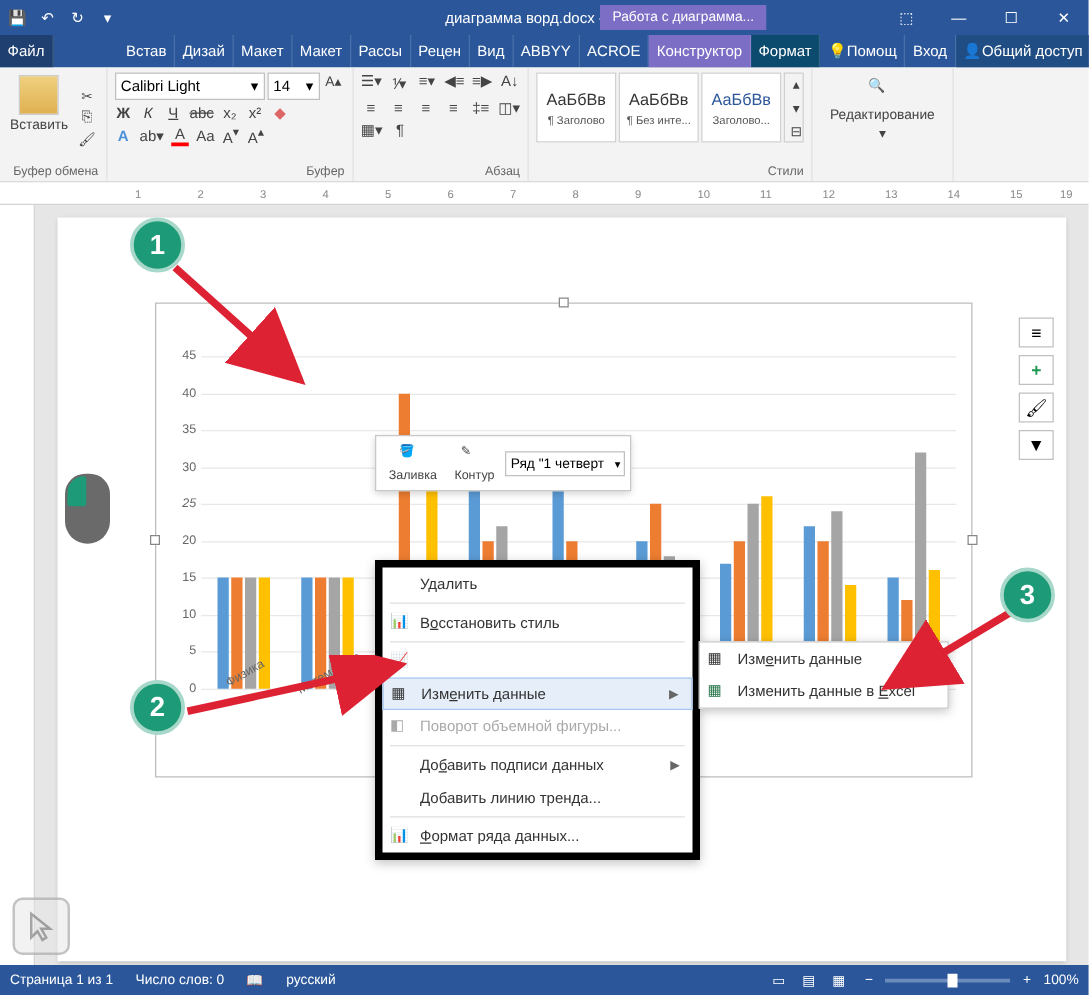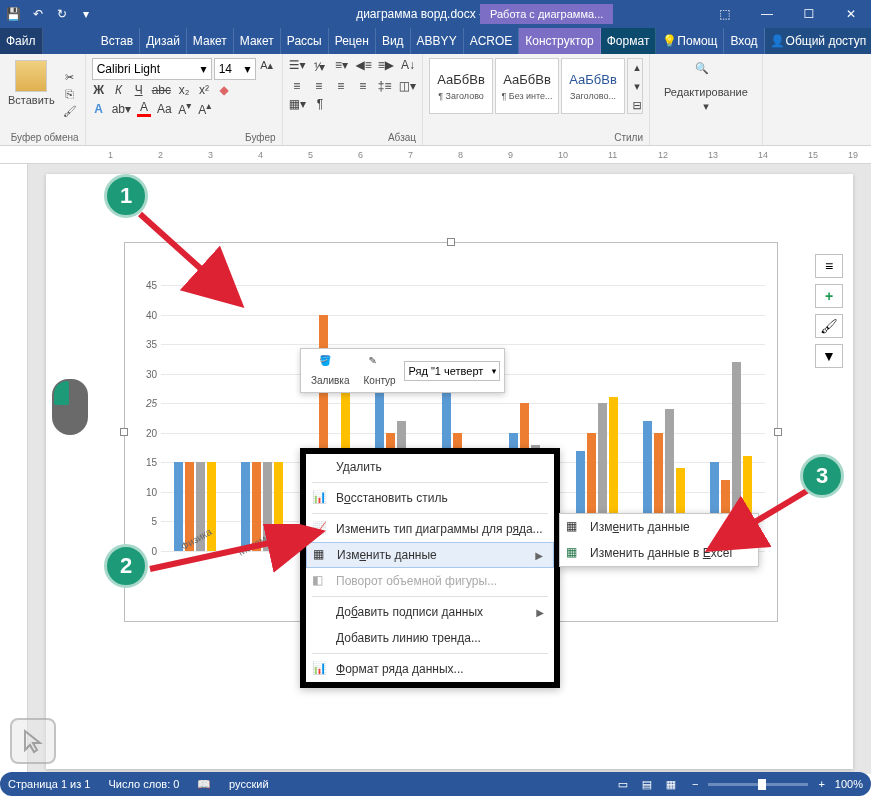--- a/index.html
+++ b/index.html
@@ -104,21 +104,21 @@
 
 .callout { position: absolute; width: 44px; height: 44px; border-radius: 50%; background: #1d9a77; border: 3px solid #a8d8ca; color: #fff; display: flex; align-items: center; justify-content: center; font-size: 22px; font-weight: bold; z-index: 20; }
 .arrow { position: absolute; z-index: 19; }
 
 
 .mouse-icon { position: absolute; left: 52px; top: 215px; width: 36px; height: 56px; z-index: 18; }
 .mouse-body { width: 36px; height: 56px; background: #6a6a6a; border-radius: 18px 18px 20px 20px; position: relative; }
 .mouse-lb { position: absolute; left: 2px; top: 2px; width: 15px; height: 24px; background: #1d9a77; border-radius: 14px 2px 2px 2px; }
 
 
-.status-bar { position: absolute; bottom: 0; left: 0; right: 0; height: 24px; background: #2b579a; color: #fff; font-size: 11px; display: flex; align-items: center; padding: 0 8px; gap: 18px; border-radius: 12px; }
+.status-bar { position: absolute; bottom: 0; left: 0; right: 0; height: 24px; background: #2b579a; color: #fff; font-size: 11px; display: flex; align-items: center; padding: 0 8px; gap: 18px; }
 .status-right { margin-left: auto; display: flex; align-items: center; gap: 10px; }
 .zoom-slider { width: 100px; height: 3px; background: #6b8bbd; position: relative; }
 .zoom-thumb { position: absolute; left: 50%; top: -4px; width: 8px; height: 11px; background: #fff; }
 .view-btns { display: flex; gap: 2px; }
 .view-btn { width: 22px; height: 18px; display: flex; align-items: center; justify-content: center; cursor: pointer; }
 
 
 .watermark { position: absolute; left: 10px; bottom: 32px; display: flex; align-items: center; gap: 4px; opacity: 0.75; z-index: 15; }
 .wm-box { width: 46px; height: 46px; border: 2px solid #b0b0b0; border-radius: 8px; background: rgba(230,230,230,0.7); display: flex; align-items: center; justify-content: center; }
 .wm-text { font-size: 24px; font-weight: bold; }
@@ -440,21 +440,20 @@
         <span>Удалить</span>
       </div>
     <div class="ctx-sep"></div>
     <div class="ctx-item">
       <span class="ctx-ico">📊</span>
       <span>В<u class="acc">о</u>сстановить стиль</span>
     </div>
     <div class="ctx-sep"></div>
     <div class="ctx-item">
       <span class="ctx-ico">📈</span>
-      <span>Изменить тип диаграммы для р<u class="acc">я</u>да...</span>
     </div>
     <div class="ctx-item hover">
       <span class="ctx-ico">▦</span>
       <span>Изм<u class="acc">е</u>нить данные</span>
       <span class="ctx-arrow">▶</span>
     </div>
     <div class="ctx-item disabled">
       <span class="ctx-ico">◧</span>
       <span>Поворот объемной фигуры...</span>
     </div>

